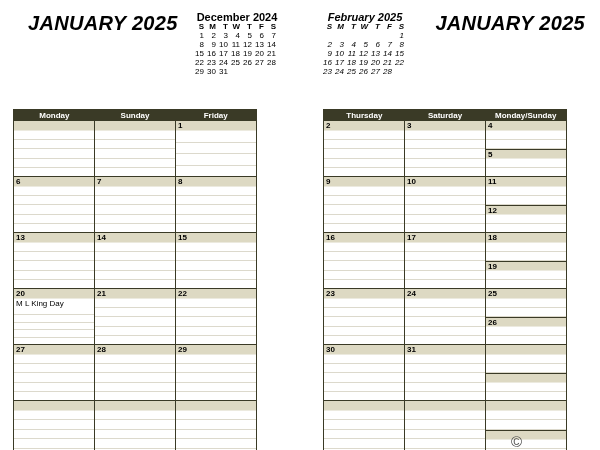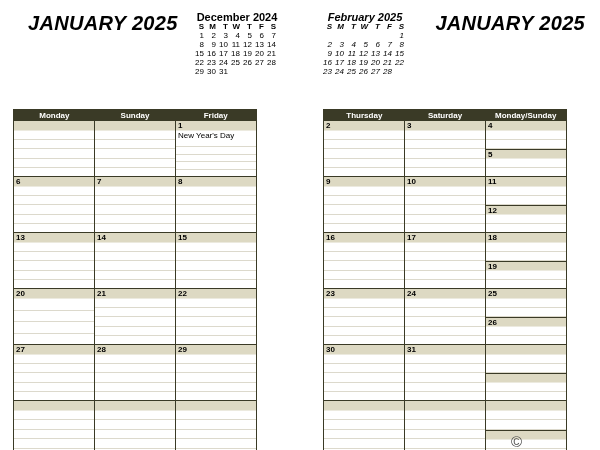--- a/index.html
+++ b/index.html
@@ -121,21 +121,20 @@
     <div class="cell">
       <div class="band"></div>
       <div class="line"></div>
       <div class="line"></div>
         <div class="line"></div>
         <div class="line"></div>
         <div class="line"></div>
     </div>
     <div class="cell">
       <div class="band">1</div>
-      <div class="line">New Year's Day</div>
       <div class="line"></div>
         <div class="line"></div>
         <div class="line"></div>
         <div class="line"></div>
     </div>
   </div>
 
   <div class="week">
     <div class="cell">
       <div class="band">6</div>
@@ -186,20 +185,21 @@
       <div class="line"></div>
         <div class="line"></div>
         <div class="line"></div>
         <div class="line"></div>
     </div>
   </div>
 
   <div class="week">
     <div class="cell">
       <div class="band">20</div>
+      <div class="line">M L King Day</div>
       <div class="line"></div>
         <div class="line"></div>
         <div class="line"></div>
         <div class="line"></div>
     </div>
     <div class="cell">
       <div class="band">21</div>
       <div class="line"></div>
       <div class="line"></div>
         <div class="line"></div>

